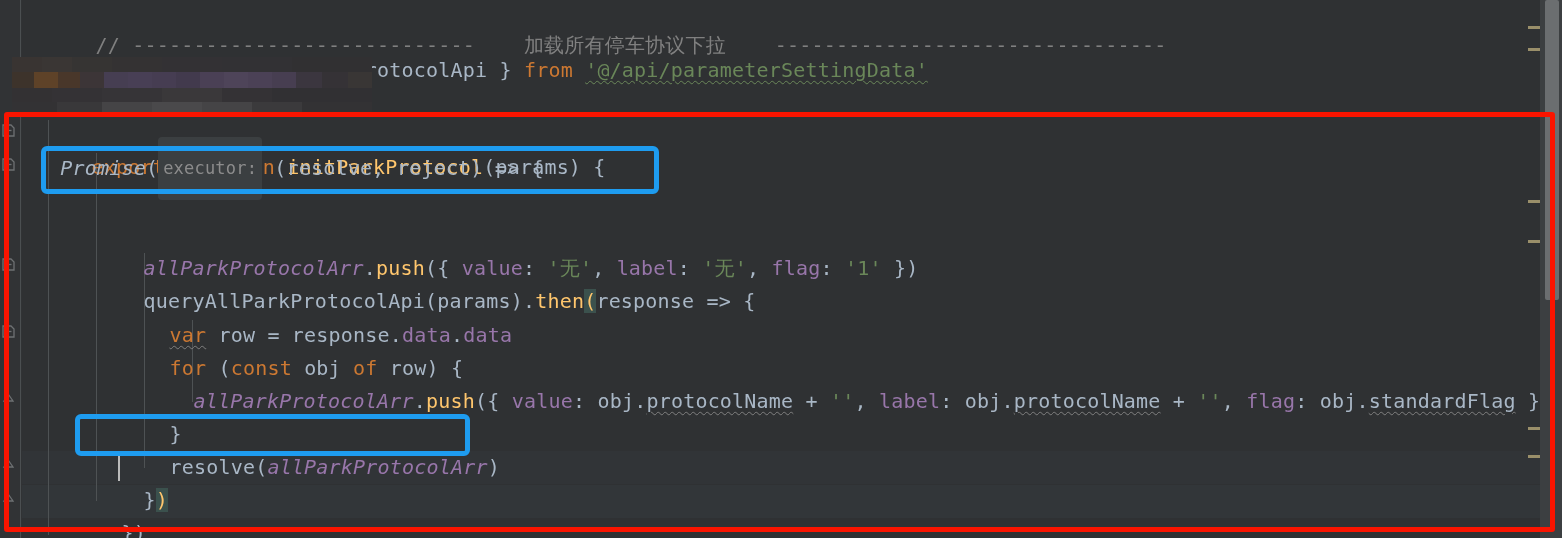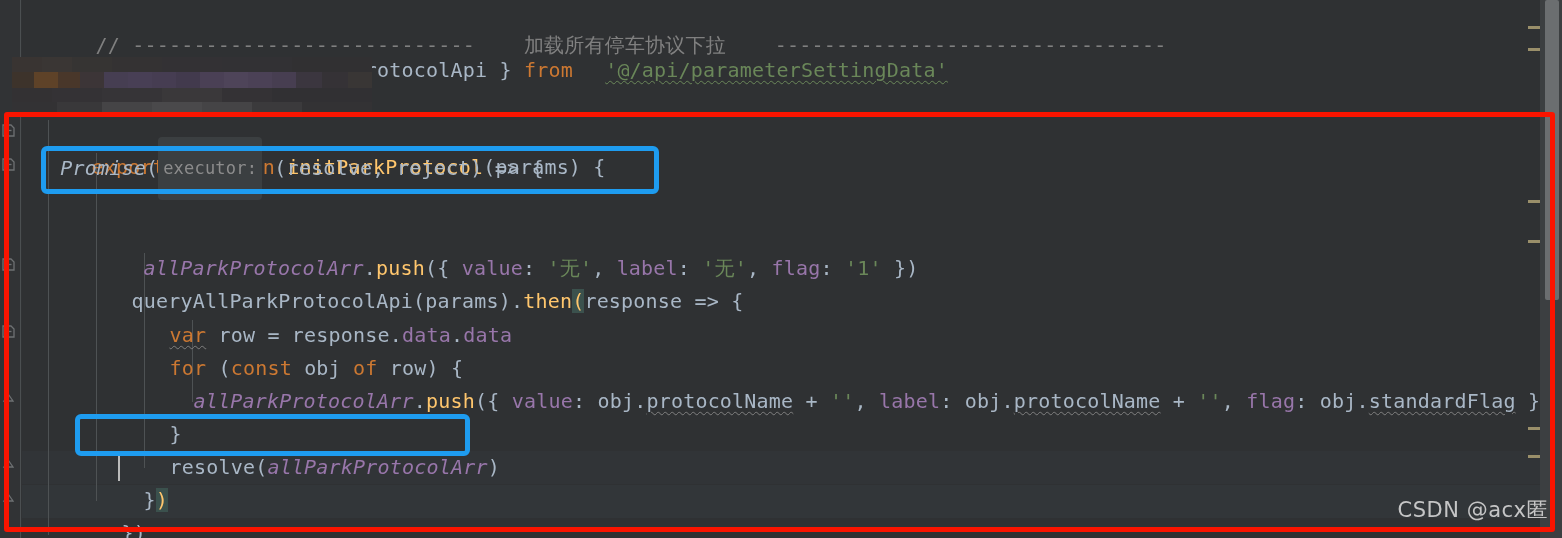--- a/index.html
+++ b/index.html
@@ -73,21 +73,20 @@
     text-decoration-color: #808080;
     text-decoration-thickness: 1px;
     text-underline-offset: 3px;
   }
   .wavy-green {
     text-decoration: underline;
     text-decoration-style: wavy;
     text-decoration-color: #6a8759;
     text-decoration-thickness: 1px;
     text-underline-offset: 3px;
-    margin-left: 20px;
   }
 
   
   .hint {
     background: #3b3f41;
     color: #8c8c8c;
     border-radius: 4px;
     padding: 15px 5px;
     font-size: 17px;
   }
@@ -298,21 +297,21 @@
     </div>
 
     
 
     
     <div class="ln" style="top:219px; left:48px;text-align:right;">
       <span class="fieldi">allParkProtocolArr</span><span class="plain">.</span><span class="fn">push</span><span class="plain">({ </span><span class="field">value</span><span class="plain">: </span><span class="str">'无'</span><span class="plain">, </span><span class="field">label</span><span class="plain">: </span><span class="str">'无'</span><span class="plain">, </span><span class="field">flag</span><span class="plain">: </span><span class="str">'1'</span><span class="plain"> })</span>
     </div>
 
     
-    <div class="ln" style="top:252px; left:36px;">
+    <div class="ln" style="top:252px; left:48px;">
       <span class="plain">queryAllParkProtocolApi(params).</span><span class="fn">then</span><span class="brace-hl">(</span><span class="plain">response =&gt; {</span>
     </div>
 
     
     <div class="ln" style="top:319px; left:74px;">
       <span class="kw">for</span><span class="plain"> (</span><span class="kw">const</span><span class="plain"> obj </span><span class="kw">of</span><span class="plain"> row) {</span>
     </div>
 
     
     <div class="ln" style="top:286px; left:74px;">
@@ -359,15 +358,14 @@
   <div class="marker" style="top:240px"></div>
   <div class="marker" style="top:427px"></div>
   <div class="marker" style="top:455px"></div>
 
   <div class="box-red" style="left:4px; top:112px; width:1551px; height:420px;"></div>
 
   <div class="box-blue" style="left:41px; top:146px; width:618px; height:48px;"></div>
 
   <div class="box-blue" style="left:75px; top:414px; width:395px; height:42px;"></div>
 
-  <div class="watermark">CSDN @acx匿</div>
 
 </div>
 
 </body></html>

